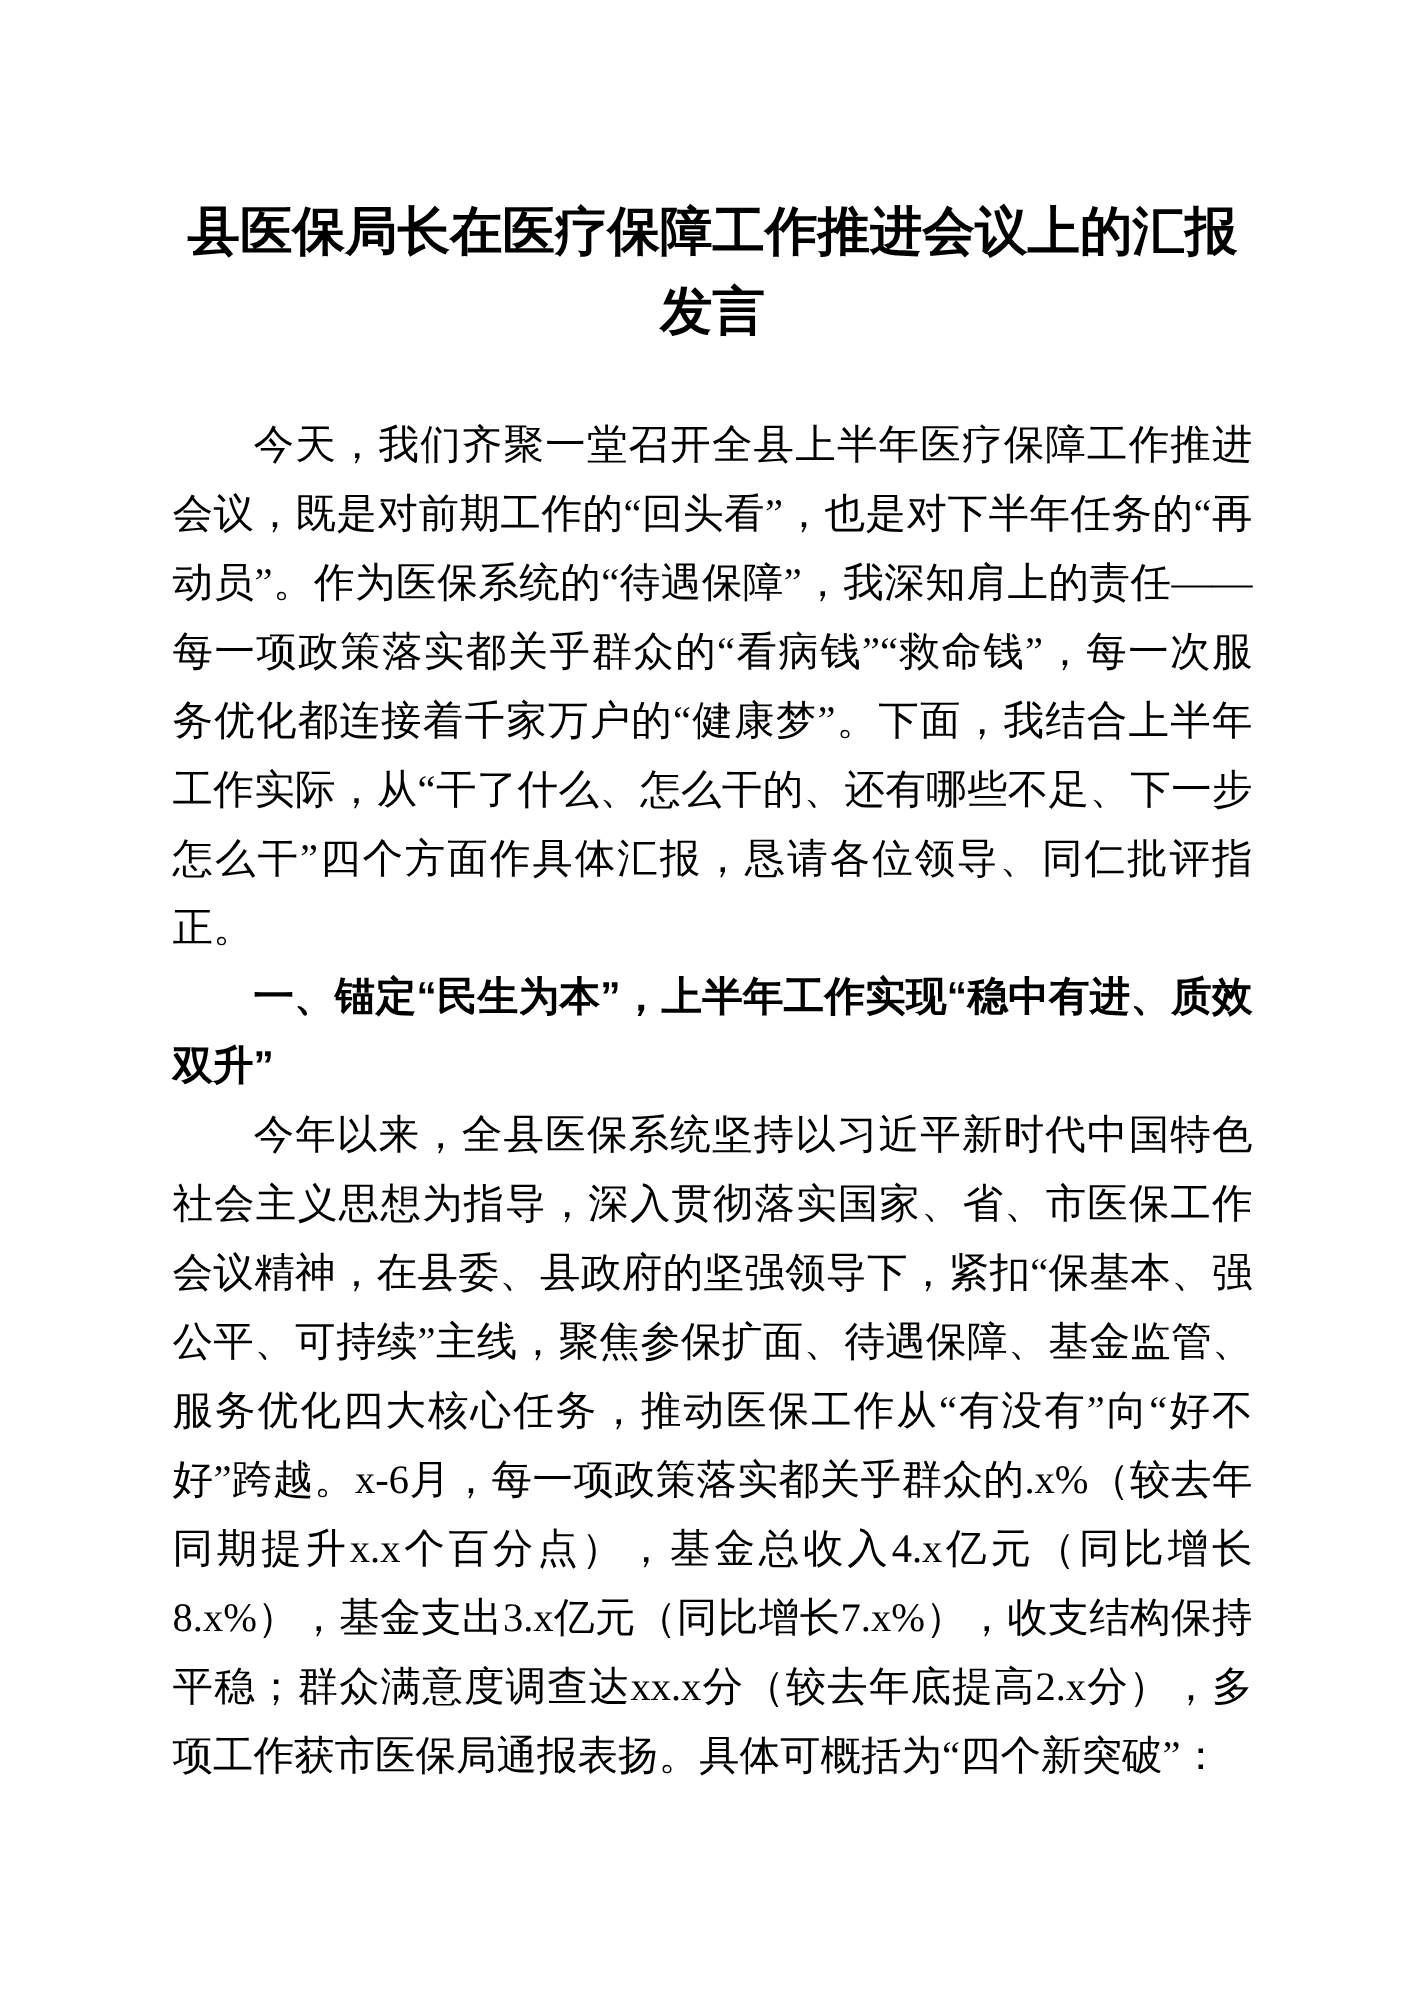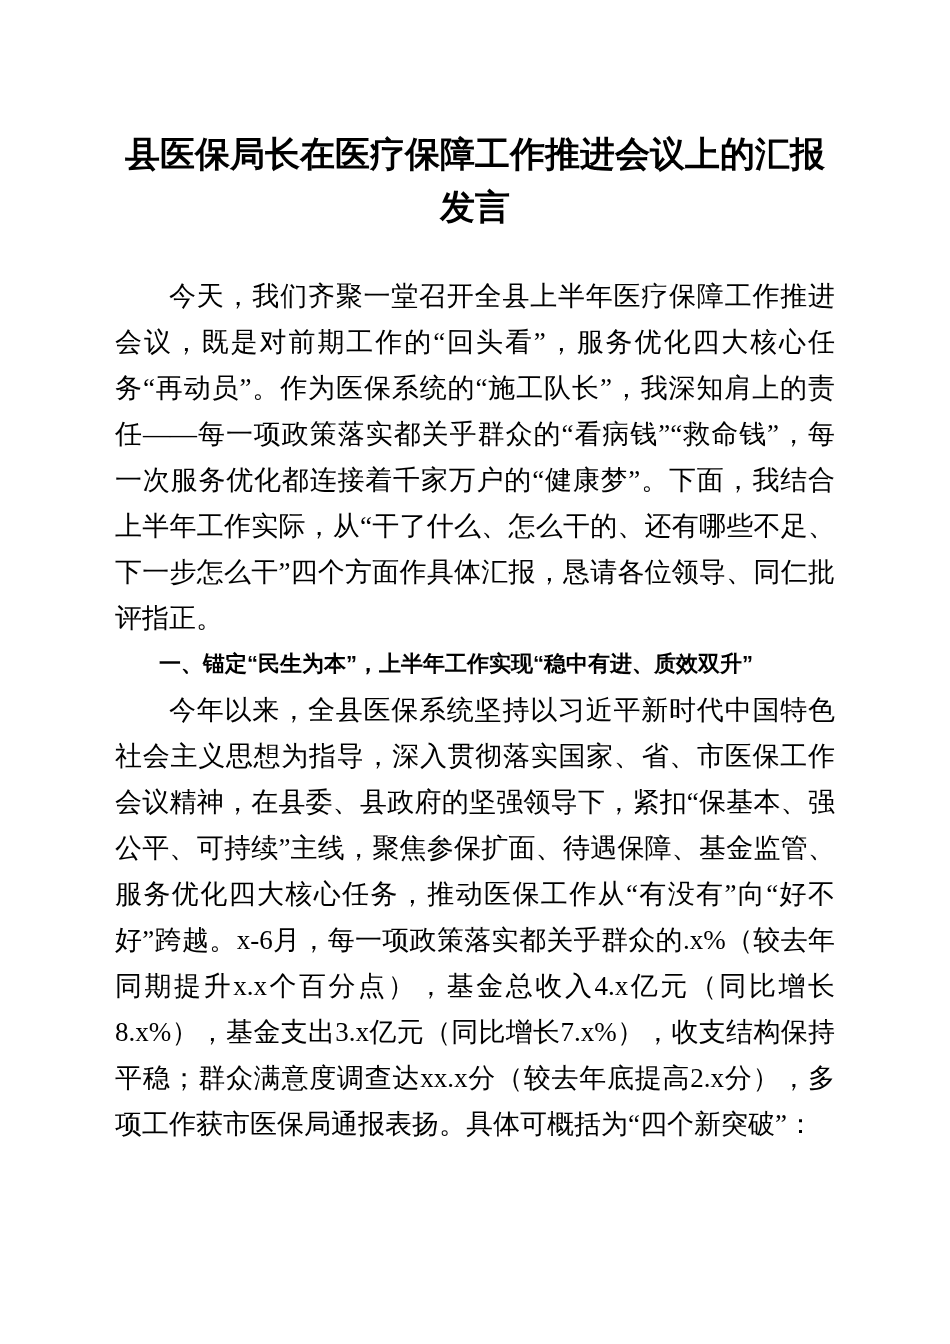--- a/index.html
+++ b/index.html
@@ -31,32 +31,32 @@
     font-size: 27px;
     line-height: 46px;
     text-align: justify;
     text-justify: inter-character;
     text-indent: 2em;
     margin: 0;
   }
   .section-heading {
     font-family: "Liberation Sans", sans-serif;
     font-weight: 700;
-    font-size: 22px;
+    font-size: 27px;
     line-height: 46px;
     text-align: justify;
     text-justify: inter-character;
     text-indent: 2em;
     margin: 0;
   }
 </style>
 </head>
 <body>
 
 <div class="page">
   <h1 class="doc-title">县医保局长在医疗保障工作推进会议上的汇报发言</h1>
 
-  <p class="body-para">今天，我们齐聚一堂召开全县上半年医疗保障工作推进会议，既是对前期工作的“回头看”，服务优化四大核心任务“再动员”。作为医保系统的“施工队长”，我深知肩上的责任——每一项政策落实都关乎群众的“看病钱”“救命钱”，每一次服务优化都连接着千家万户的“健康梦”。下面，我结合上半年工作实际，从“干了什么、怎么干的、还有哪些不足、下一步怎么干”四个方面作具体汇报，恳请各位领导、同仁批评指正。</p>
+  <p class="body-para">今天，我们齐聚一堂召开全县上半年医疗保障工作推进会议，既是对前期工作的“回头看”，也是对下半年任务的“再动员”。作为医保系统的“待遇保障”，我深知肩上的责任——每一项政策落实都关乎群众的“看病钱”“救命钱”，每一次服务优化都连接着千家万户的“健康梦”。下面，我结合上半年工作实际，从“干了什么、怎么干的、还有哪些不足、下一步怎么干”四个方面作具体汇报，恳请各位领导、同仁批评指正。</p>
 
   <h2 class="section-heading">一、锚定“民生为本”，上半年工作实现“稳中有进、质效双升”</h2>
 
   <p class="body-para">今年以来，全县医保系统坚持以习近平新时代中国特色社会主义思想为指导，深入贯彻落实国家、省、市医保工作会议精神，在县委、县政府的坚强领导下，紧扣“保基本、强公平、可持续”主线，聚焦参保扩面、待遇保障、基金监管、服务优化四大核心任务，推动医保工作从“有没有”向“好不好”跨越。x-6月，每一项政策落实都关乎群众的.x%（较去年同期提升x.x个百分点），基金总收入4.x亿元（同比增长8.x%），基金支出3.x亿元（同比增长7.x%），收支结构保持平稳；群众满意度调查达xx.x分（较去年底提高2.x分），多项工作获市医保局通报表扬。具体可概括为“四个新突破”：</p>
 </div>
 
 </body></html>

